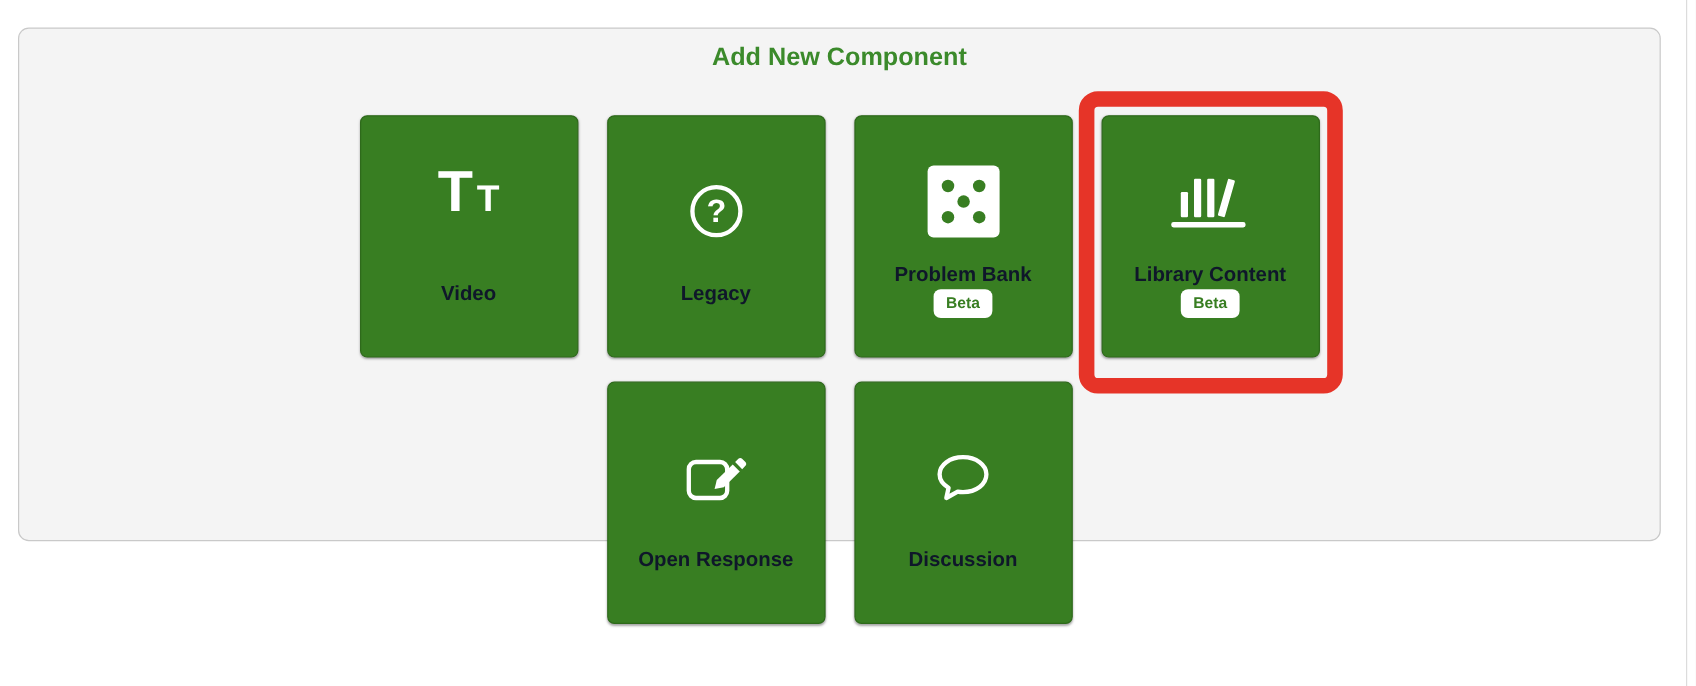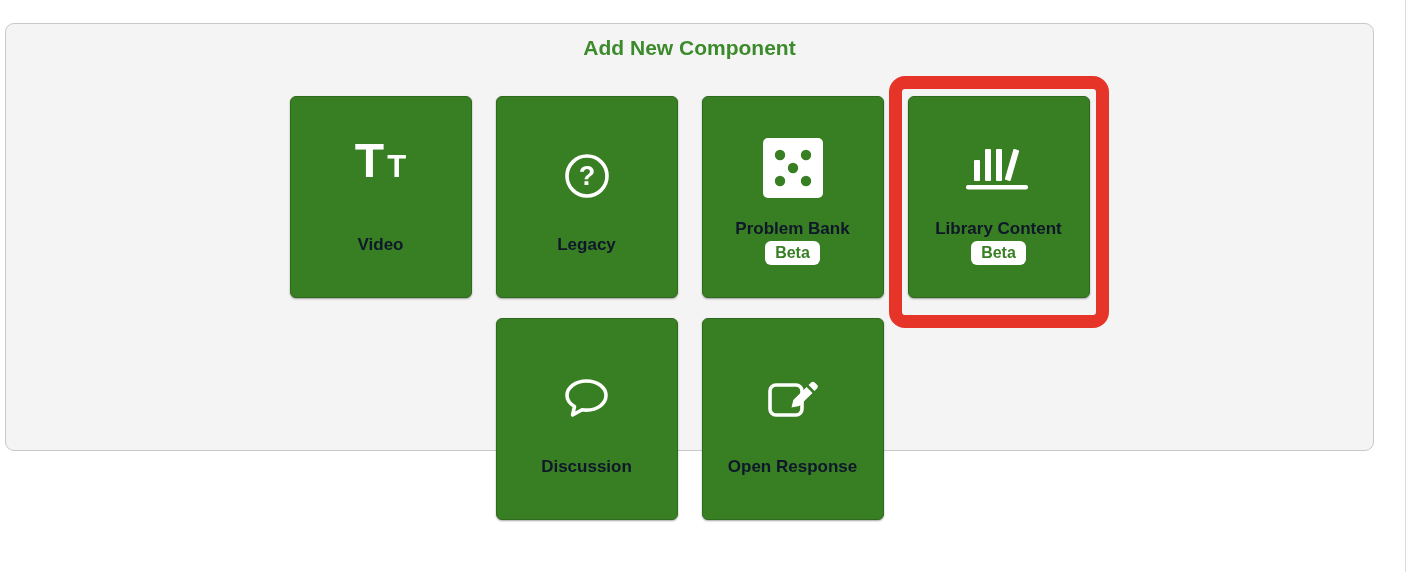--- a/index.html
+++ b/index.html
@@ -12,21 +12,21 @@
   }
   *{box-sizing:border-box;margin:0;padding:0;}
   html,body{width:1413px;height:572px;overflow:hidden;}
   body{
     background:#ffffff;
     font-family:"Liberation Sans","DejaVu Sans",sans-serif;
     position:relative;
   }
   .panel{
     position:absolute;
-    left:5px;top:23px;
+    left:15px;top:23px;
     width:1369px;height:428px;
     background:var(--panel-bg);
     border:1px solid var(--panel-border);
     border-radius:9px;
   }
   .panel-title{
     margin-top:12px;
     text-align:center;
     font-size:21px;
     font-weight:700;
@@ -70,21 +70,21 @@
   .comp-label{
     font-size:17px;
     font-weight:700;
     color:#0f172a;
     line-height:24px;
     white-space:nowrap;
   }
   .beta-badge{
     background:var(--badge-bg);
     color:var(--button-green);
-    font-size:16px;
+    font-size:13px;
     font-weight:700;
     line-height:22px;
     padding:1px 10px;
     border-radius:6px;
   }
   .red-frame{
     position:absolute;
     left:-19px;top:-20px;
     width:220px;height:252px;
     border:13px solid var(--highlight-red);
@@ -169,39 +169,39 @@
       </div>
 
 
     </div>
 
     <div class="row">
 
       <div class="btn-wrap">
         <button class="comp">
           <span class="icon">
-            <svg width="47" height="42" viewBox="0 0 47 42">
-              <path d="M23.5 4 C12.5 4 4 10.4 4 18.3 c0 4.6 2.9 8.6 7.5 11.2 L9.6 38 l9.5-5.3 c1.4 .3 2.9 .4 4.4 .4 11 0 19.5-6.4 19.5-14.8 C43 10.4 34.5 4 23.5 4 Z" fill="none" stroke="#fff" stroke-width="3.6" stroke-linejoin="round"></path>
-            </svg>
-          </span>
-          <span class="comp-label">Discussion</span>
-        </button>
-      </div>
-
-      <div class="btn-wrap">
-        <button class="comp">
-          <span class="icon">
             <svg width="52" height="46" viewBox="0 0 52 46">
               <rect x="3" y="10" width="32" height="30" rx="6" fill="none" stroke="#fff" stroke-width="3.6"></rect>
               <path d="M24.5 32.5 l1.8-7.5 L39.6 12 l5.9 5.9 L32.2 31 l-7.7 1.5 z" fill="#fff"></path>
               <path d="M41.6 10 l2.7-2.7 c.9-.9 2.3-.9 3.1 0 l2.8 2.8 c.9 .9 .9 2.3 0 3.1 L47.5 16 41.6 10 z" fill="#fff"></path>
             </svg>
           </span>
           <span class="comp-label">Open Response</span>
         </button>
       </div>
 
+      <div class="btn-wrap">
+        <button class="comp">
+          <span class="icon">
+            <svg width="47" height="42" viewBox="0 0 47 42">
+              <path d="M23.5 4 C12.5 4 4 10.4 4 18.3 c0 4.6 2.9 8.6 7.5 11.2 L9.6 38 l9.5-5.3 c1.4 .3 2.9 .4 4.4 .4 11 0 19.5-6.4 19.5-14.8 C43 10.4 34.5 4 23.5 4 Z" fill="none" stroke="#fff" stroke-width="3.6" stroke-linejoin="round"></path>
+            </svg>
+          </span>
+          <span class="comp-label">Discussion</span>
+        </button>
+      </div>
+
 
     </div>
   </div>
 </div>
 
 <div class="screen-right-line"></div>
 
 </body></html>

